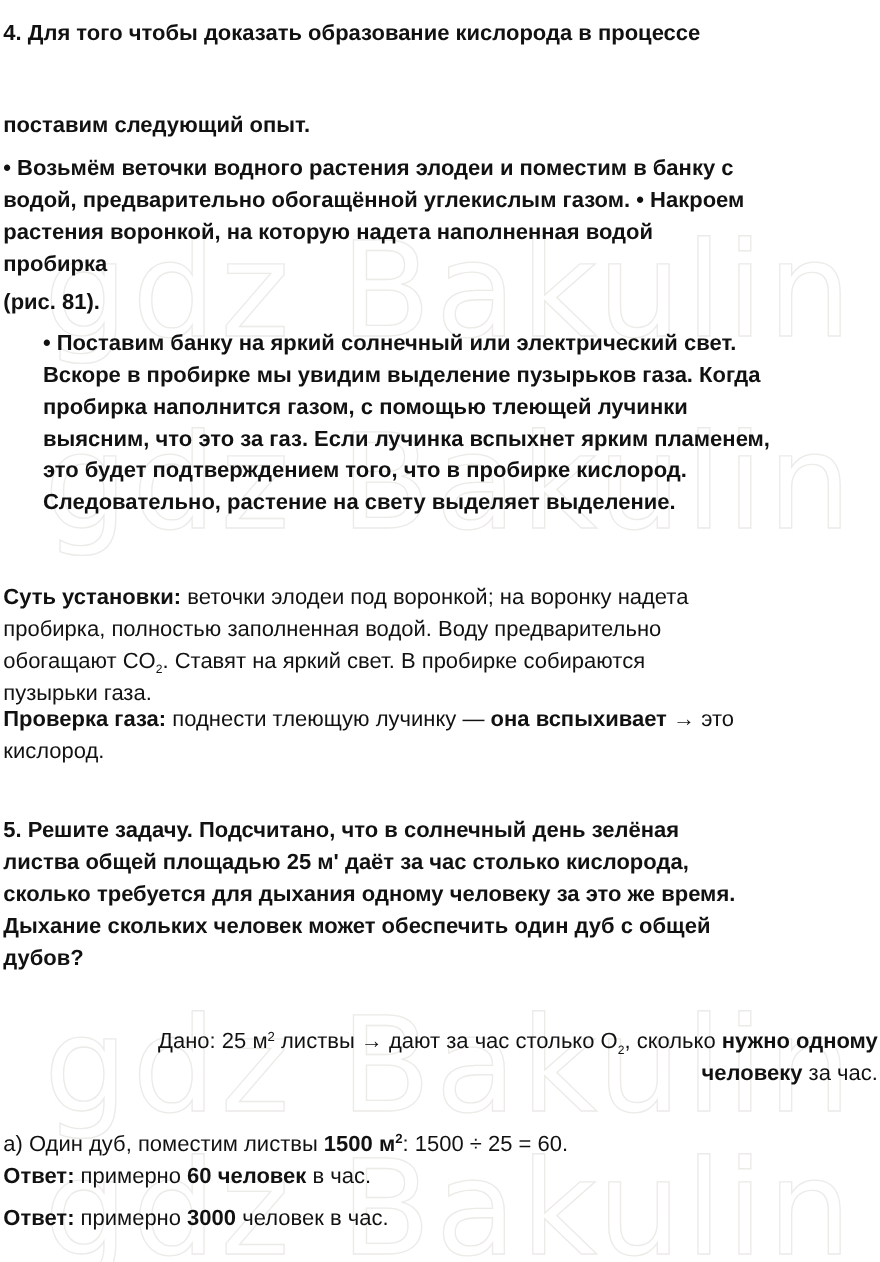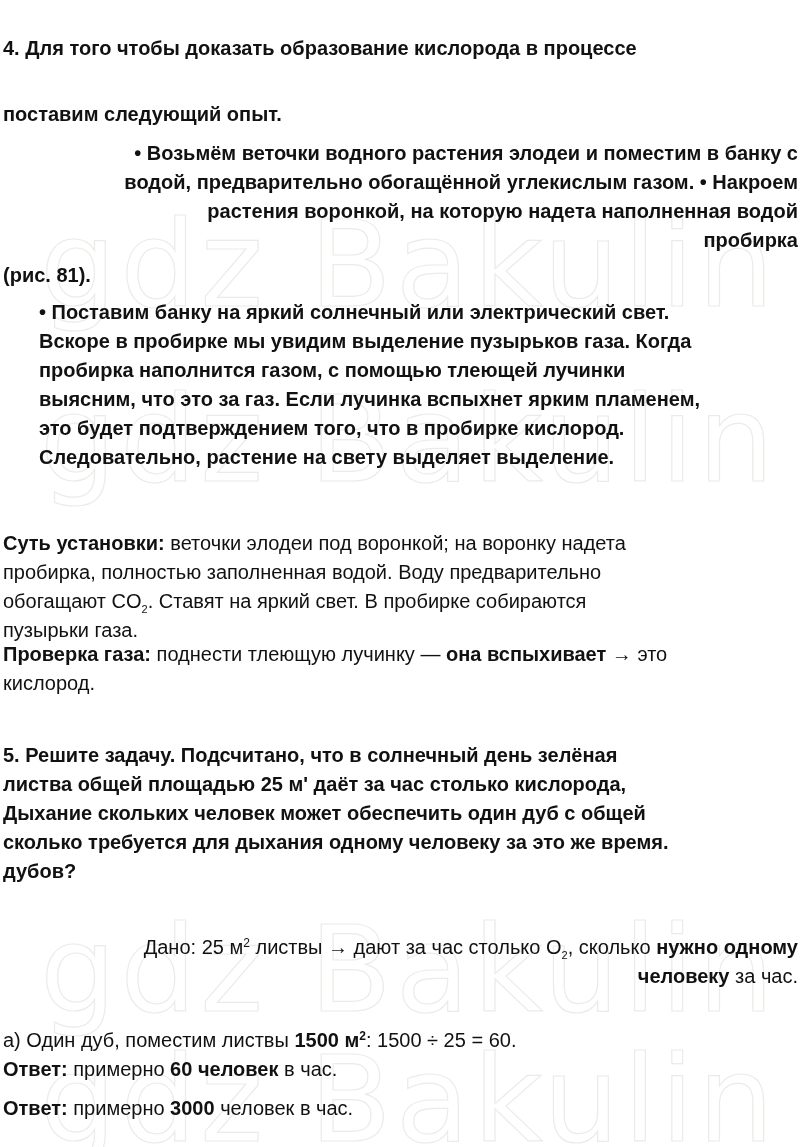--- a/index.html
+++ b/index.html
@@ -45,27 +45,27 @@
 </head>
 <body>
 
 <div class="watermark" style="left:20px; top:195px;">gdz  Bakulin</div>
 <div class="watermark" style="left:20px; top:370px;">gdz  Bakulin  gdz</div>
 <div class="watermark" style="left:20px; top:900px;">gdz  Bakulin</div>
 <div class="watermark" style="left:20px; top:1030px;">gdz  Bakulin</div>
 
 <div class="content">
 
-  <div class="blk" style="top:34px;">
+  <div class="blk" style="top:16px;">
     <p class="p b">4. Для того чтобы доказать образование кислорода в процессе</p>
   </div>
   <div class="blk" style="top:100px;">
     <p class="p b">поставим следующий опыт.</p>
   </div>
-  <div class="blk" style="top:139px;text-align:right;">
+  <div class="blk" style="top:139px;">
     <p class="p b">• Возьмём веточки водного растения элодеи и поместим в банку с</p>
     <p class="p b">водой, предварительно обогащённой углекислым газом. • Накроем</p>
     <p class="p b">растения воронкой, на которую надета наполненная водой</p>
     <p class="p b">пробирка</p>
   </div>
   <div class="blk" style="top:261px;">
     <p class="p b">(рис. 81).</p>
   </div>
   <div class="blk" style="top:298px;margin-left:36px;">
     <p class="p b">• Поставим банку на яркий солнечный или электрический свет.</p>
@@ -83,22 +83,22 @@
     <p class="p">пузырьки газа.</p>
   </div>
   <div class="blk" style="top:640px;">
     <p class="p"><span class="b">Проверка газа:</span><span> поднести тлеющую лучинку — </span><span class="b">она вспыхивает</span><span> → это</span></p>
     <p class="p">кислород.</p>
   </div>
 
   <div class="blk" style="top:741px;">
     <p class="p b">5. Решите задачу. Подсчитано, что в солнечный день зелёная</p>
     <p class="p b">листва общей площадью 25 м' даёт за час столько кислорода,</p>
+    <p class="p b">сколько требуется для дыхания одному человеку за это же время.</p>
     <p class="p b">Дыхание скольких человек может обеспечить один дуб с общей</p>
-    <p class="p b">сколько требуется для дыхания одному человеку за это же время.</p>
     <p class="p b">дубов?</p>
   </div>
 
   <div class="blk" style="top:933px;text-align:right;">
     <p class="p"><span>Дано: 25 м</span><sup>2</sup><span> листвы → дают за час столько O</span><sub>2</sub><span>, сколько </span><span class="b">нужно одному</span></p>
     <p class="p"><span class="b">человеку</span><span> за час.</span></p>
   </div>
   <div class="blk" style="top:1026px;">
     <p class="p"><span>а) Один дуб, поместим листвы </span><span class="b">1500 м</span><sup class="b">2</sup><span>: 1500 ÷ 25 = 60.</span></p>
     <p class="p"><span class="b">Ответ:</span><span> примерно </span><span class="b">60 человек</span><span> в час.</span></p>

